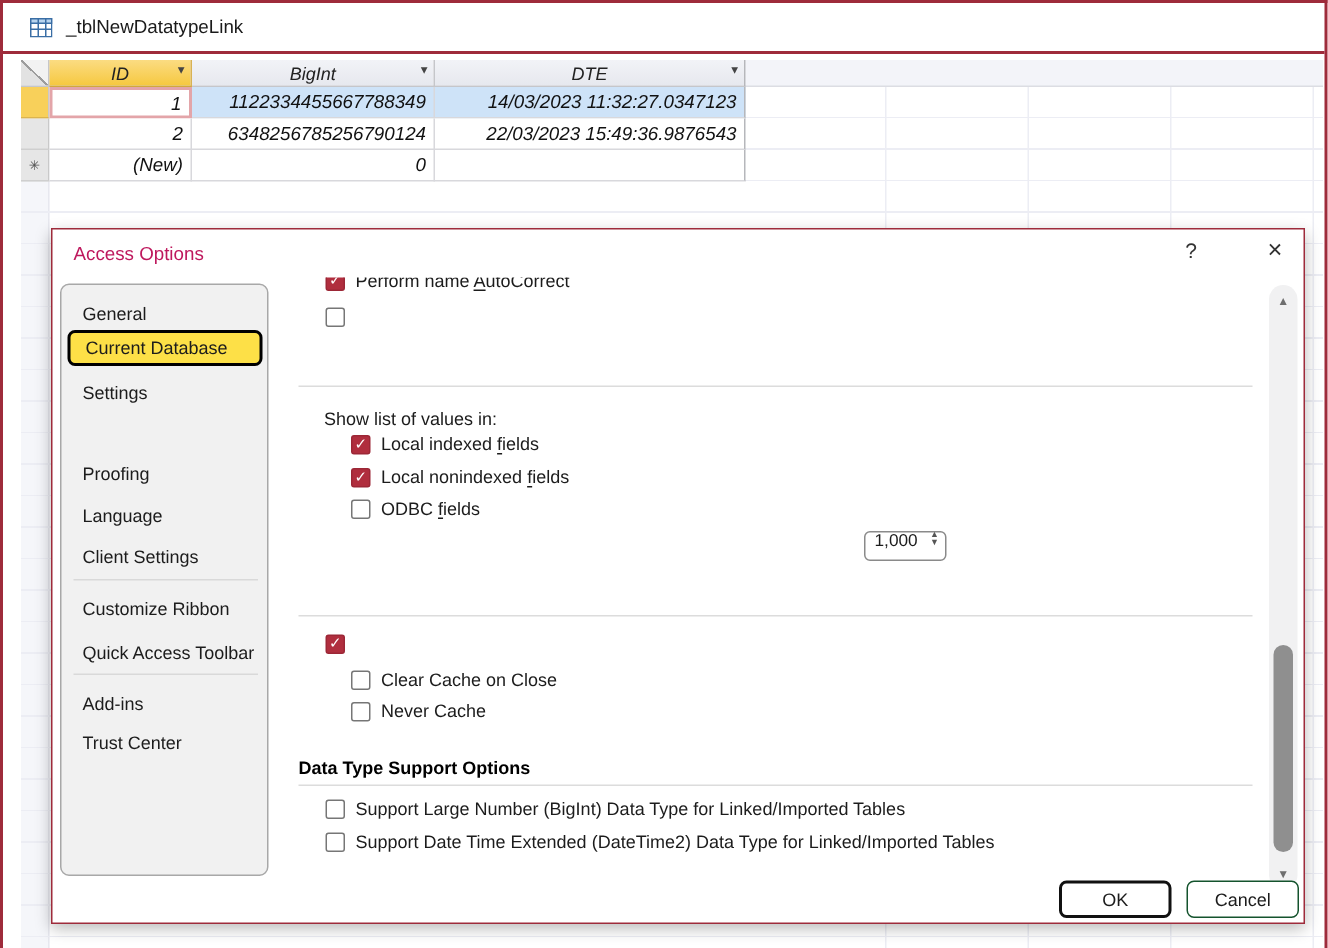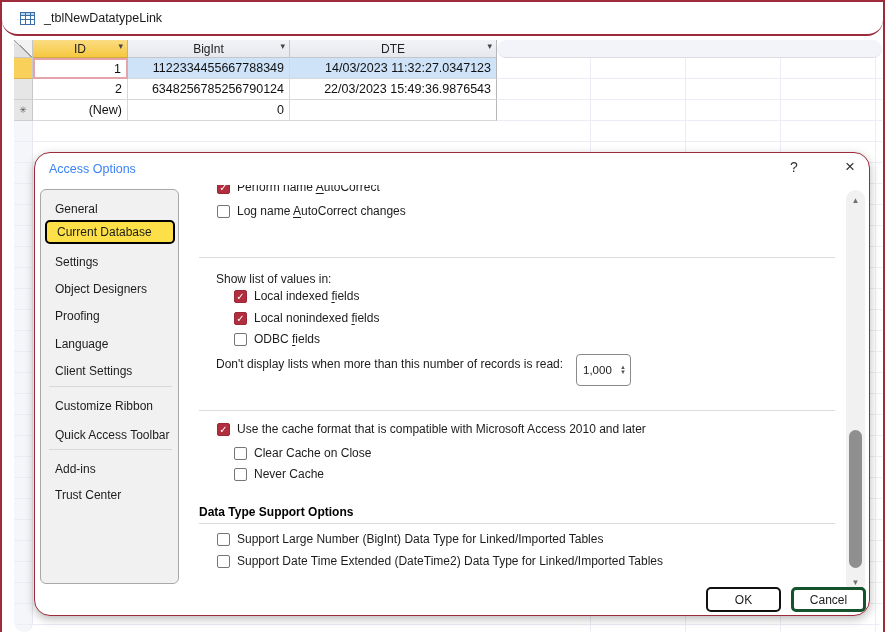--- a/index.html
+++ b/index.html
@@ -6,38 +6,38 @@
     --maroon:#9e2b3b;
     --red:#b02e3e;
     --amber:#f8d05a;
     --selblue:#cee3f8;
     --grid:#d8d8dc;
     --faint:#ecedf4;
   }
   *{margin:0;padding:0;box-sizing:border-box;}
   html,body{width:885px;height:632px;overflow:hidden;background:#fff;
     font-family:"Liberation Sans","DejaVu Sans",sans-serif;color:#1c1c1c;}
-  .abs{position:absolute;border-radius:16px;}
+  .abs{position:absolute;}
 
   
   #frame{position:absolute;inset:0;border-top:2px solid var(--maroon);
     border-left:2px solid var(--maroon);border-right:2px solid var(--maroon);
     pointer-events:none;z-index:50;}
 
   
   #tabstrip{left:2px;top:2px;width:881px;height:34px;background:#fff;
     border-bottom:2px solid var(--maroon);display:flex;align-items:center;z-index:1;}
   #tab{display:flex;align-items:center;gap:9px;padding-left:18px;font-size:12.5px;color:#1a1a1a;}
   #selector-strip{left:14px;top:40px;width:19px;height:592px;background:#f5f6fa;border-right:1px solid #e7e8ef;z-index:1;}
   #hgrid{left:14px;top:58px;width:868px;height:574px;z-index:1;
     background:repeating-linear-gradient(to bottom,transparent 0 20px,var(--faint) 20px 21px);}
   .vline{top:40px;width:1px;height:592px;background:var(--faint);z-index:1;}
   #hdr-ext{left:497px;top:40px;width:385px;height:18px;background:#f3f4f9;border-bottom:1px solid #dcdde3;z-index:2;}
 
-  #table{left:14px;top:40px;z-index:3;}
+  #table{left:14px;top:40px;z-index:3;font-style:italic;}
   .hrow{display:flex;height:18px;}
   .hcell{background:linear-gradient(#f2f3f7,#e6e8ee);border-right:1px solid #c5c6ca;
     border-bottom:1px solid #c5c6ca;display:flex;align-items:center;justify-content:center;
     font-size:12px;color:#222;position:relative;}
   .hcell .dd{position:absolute;right:4px;top:1px;font-size:9px;color:#444;}
   .hc-corner{width:19px;background:linear-gradient(to top right,#e2e2e2 47%,#9c9c9c 47%,#9c9c9c 52%,#f2f2f2 52%);
     border-right:1px solid #c5c6ca;border-bottom:1px solid #c5c6ca;}
   .hc-id{width:95px;background:linear-gradient(#fbdc82,#f6c840);border-right:1px solid #d8b254;border-bottom:1px solid #d0a83e;}
   .hc-big{width:162px;}
   .hc-dte{width:207px;border-right:1px solid #b6b7bb;}
@@ -48,21 +48,21 @@
   .cell{border-right:1px solid var(--grid);border-bottom:1px solid var(--grid);background:#fff;
     display:flex;align-items:center;justify-content:flex-end;padding-right:5px;font-size:12.5px;color:#111;}
   .c-id{width:95px;} .c-big{width:162px;} .c-dte{width:207px;border-right:1px solid #b6b7bb;}
   .cell.hl{background:var(--selblue);}
   .cell.curcell{border:2px solid #e3a5a9;background:#fff;}
   .star{font-size:9px;color:#555;}
 
   
   #dialog{left:34px;top:152px;width:836px;height:464px;background:#fff;
     border:1.6px solid var(--maroon);box-shadow:0 3px 10px rgba(0,0,0,.28);z-index:10;}
-  #dlg-title{left:14px;top:9px;font-size:12.5px;color:#3b82f6;}
+  #dlg-title{left:14px;top:9px;font-size:12.5px;color:#be185d;}
   #dlg-help{left:750px;top:6px;width:18px;height:18px;font-size:14px;color:#333;text-align:center;cursor:pointer;}
   #dlg-close{left:803px;top:3px;width:24px;height:22px;font-size:17px;color:#333;text-align:center;line-height:22px;cursor:pointer;}
 
   #sidebar{left:5px;top:36px;width:139px;height:395px;background:#f1f1f1;
     border:1px solid #a8a8a8;border-radius:6px;}
   .sb-item{position:absolute;left:8px;width:124px;height:20px;font-size:12px;color:#1c1c1c;
     display:flex;align-items:center;padding-left:6px;cursor:pointer;}
   .sb-item.selected{left:4px;width:130px;height:24px;background:#fde047;border:2px solid #000;
     border-radius:5px;padding-left:10px;}
   .sb-sep{position:absolute;left:8px;width:123px;height:1px;background:#d9d9d9;}
@@ -70,35 +70,35 @@
   #pane{left:156px;top:32px;width:660px;height:402px;overflow:hidden;}
   .row{position:absolute;display:flex;align-items:center;gap:7px;height:18px;font-size:12px;color:#1c1c1c;}
   .heading{position:absolute;font-size:12px;font-weight:bold;color:#000;}
   .rule{position:absolute;left:8px;width:636px;height:1px;background:#dcdcdc;}
   .box{width:13px;height:13px;min-width:13px;border:1px solid #767676;border-radius:2px;background:#fff;
     display:flex;align-items:center;justify-content:center;cursor:pointer;}
   .box.checked{background:var(--red);border-color:#9c2736;color:#fff;font-size:10px;font-weight:bold;}
   .lbl{white-space:nowrap;cursor:default;}
   .lbl u{text-underline-offset:2px;}
 
-  #spin{position:absolute;left:385px;top:169px;width:55px;height:32px;border:1px solid #8a8a8a;
-    border-radius:4px;display:flex;align-items:center;background:#fff;}
+  #spin{position:absolute;left:385px;top:169px;width:55px;height:20px;border:1px solid #8a8a8a;
+    border-radius:4px;display:flex;align-items:flex-start;background:#fff;}
   #spin .val{flex:1;padding-left:6px;font-size:11.5px;}
   #spin .arrows{display:flex;flex-direction:column;align-items:center;padding-right:4px;
     font-size:6px;color:#555;line-height:5px;cursor:pointer;}
 
   
   #sbar{left:811px;top:37px;width:19px;height:403px;background:#f1f1f2;border-radius:10px;}
   #sbar .arr{position:absolute;left:0;width:19px;text-align:center;font-size:8px;color:#6f6f6f;cursor:pointer;}
   #sbar-thumb{position:absolute;left:3px;width:13px;top:240px;height:138px;background:#8f8f8f;border-radius:7px;cursor:pointer;}
 
   .btn{position:absolute;top:434px;width:75px;height:25px;background:#fff;border-radius:5px;
     font-size:12px;display:flex;align-items:center;justify-content:center;cursor:pointer;}
   #btn-ok{left:671px;border:2px solid #111;}
-  #btn-cancel{left:756px;border:3px solid #14532d;}
+  #btn-cancel{left:756px;border:1px solid #14532d;}
 </style>
 </head>
 <body>
 
 <div id="frame"></div>
 
 <div id="tabstrip" class="abs">
   <div id="tab">
     <svg width="15" height="13" viewBox="0 0 15 13">
       <rect x="0.5" y="0.5" width="14" height="12" fill="#fff" stroke="#3a6ea5"></rect>
@@ -159,42 +159,40 @@
 
 <div id="dialog" class="abs">
   <div id="dlg-title" class="abs">Access Options</div>
   <div id="dlg-help" class="abs">?</div>
   <div id="dlg-close" class="abs">×</div>
 
   <div id="sidebar" class="abs">
     <div class="sb-item" style="top:9px">General</div>
     <div class="sb-item selected" style="top:30px">Current Database</div>
     <div class="sb-item" style="top:62px">Settings</div>
-    <div class="sb-item" style="top:89px">Object Designers</div>
     <div class="sb-item" style="top:144px">Language</div>
     <div class="sb-item" style="top:116px">Proofing</div>
     <div class="sb-item" style="top:171px">Client Settings</div>
     <div class="sb-sep" style="top:196px"></div>
     <div class="sb-item" style="top:235px">Quick Access Toolbar</div>
     <div class="sb-item" style="top:206px">Customize Ribbon</div>
     <div class="sb-sep" style="top:259px"></div>
     <div class="sb-item" style="top:269px">Add-ins</div>
     <div class="sb-item" style="top:295px">Trust Center</div>
   </div>
 
   <div id="pane" class="abs">
     <div class="row" style="left:26px;top:-7px">
       <span class="box checked">
           <span>✓</span>
         </span>
       <span class="lbl"><span>Perform name </span><u>A</u><span>utoCorrect</span></span>
     </div>
     <div class="row" style="left:26px;top:17px">
       <span class="box"></span>
-      <span class="lbl"><span>Log name </span><u>A</u><span>utoCorrect changes</span></span>
     </div>
 
     <div class="rule" style="top:72px"></div>
 
     <div class="row" style="left:25px;top:85px">
       <span class="lbl">Show list of values in:</span>
     </div>
     <div class="row" style="left:43px;top:102px">
       <span class="box checked">
           <span>✓</span>
@@ -203,39 +201,35 @@
     </div>
     <div class="row" style="left:43px;top:124px">
       <span class="box checked">
           <span>✓</span>
         </span>
       <span class="lbl"><span>Local nonindexed </span><u>f</u><span>ields</span></span>
     </div>
     <div class="row" style="left:43px;top:145px">
       <span class="box"></span>
       <span class="lbl"><span>ODBC </span><u>f</u><span>ields</span></span>
-    </div>
-    <div class="row" style="left:25px;top:170px">
-      <span class="lbl">Don't display lists when more than this number of records is read:</span>
     </div>
     <div id="spin">
       <span class="val">1,000</span>
       <span class="arrows">
         <span>▲</span>
         <span>▼</span>
       </span>
     </div>
 
     <div class="rule" style="top:225px"></div>
 
     <div class="row" style="left:26px;top:235px">
       <span class="box checked">
           <span>✓</span>
         </span>
-      <span class="lbl"><span>Use the cache format that is compatible with Microsoft Access 2010 and later</span></span>
     </div>
     <div class="row" style="left:43px;top:259px">
       <span class="box"></span>
       <span class="lbl"><span>Clear Cache on Close</span></span>
     </div>
     <div class="row" style="left:43px;top:280px">
       <span class="box"></span>
       <span class="lbl"><span>Never Cache</span></span>
     </div>
 

